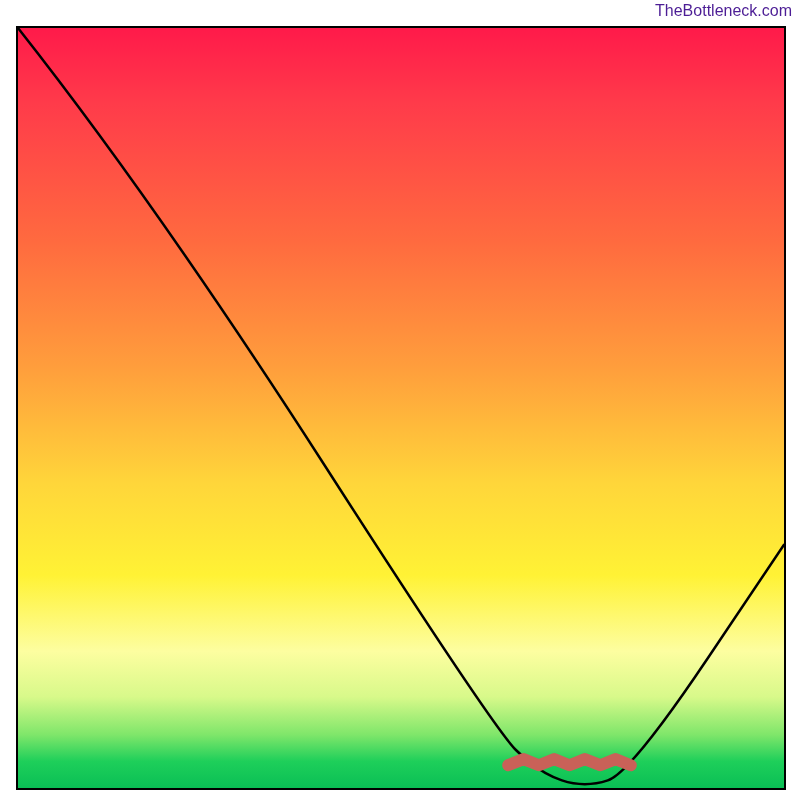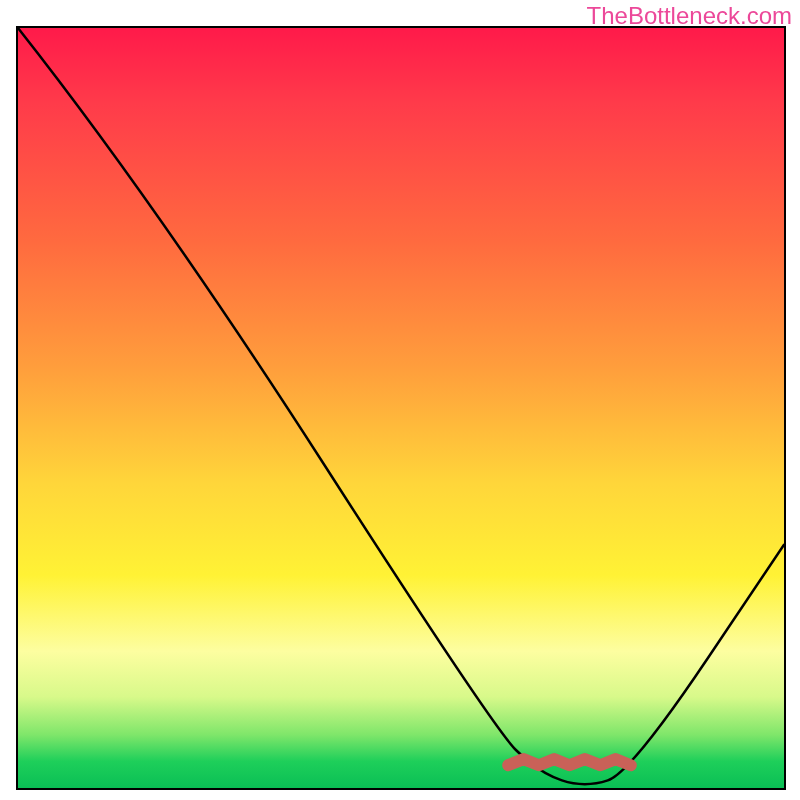--- a/index.html
+++ b/index.html
@@ -13,23 +13,23 @@
   .chart-wrap {
     position: relative;
     width: 800px;
     height: 800px;
   }
   .watermark {
     position: absolute;
     top: 2px;
     right: 8px;
     font-family: Arial, Helvetica, sans-serif;
-    font-size: 24px;
+    font-size: 16px;
     font-weight: 500;
-    color: #ec4899;
+    color: #4c1d95;
     letter-spacing: 0px;
   }
   .plot-box {
     position: absolute;
     left: 16px;
     top: 26px;
     width: 770px;
     height: 764px;
     border: 2px solid #000;
     box-sizing: border-box;

